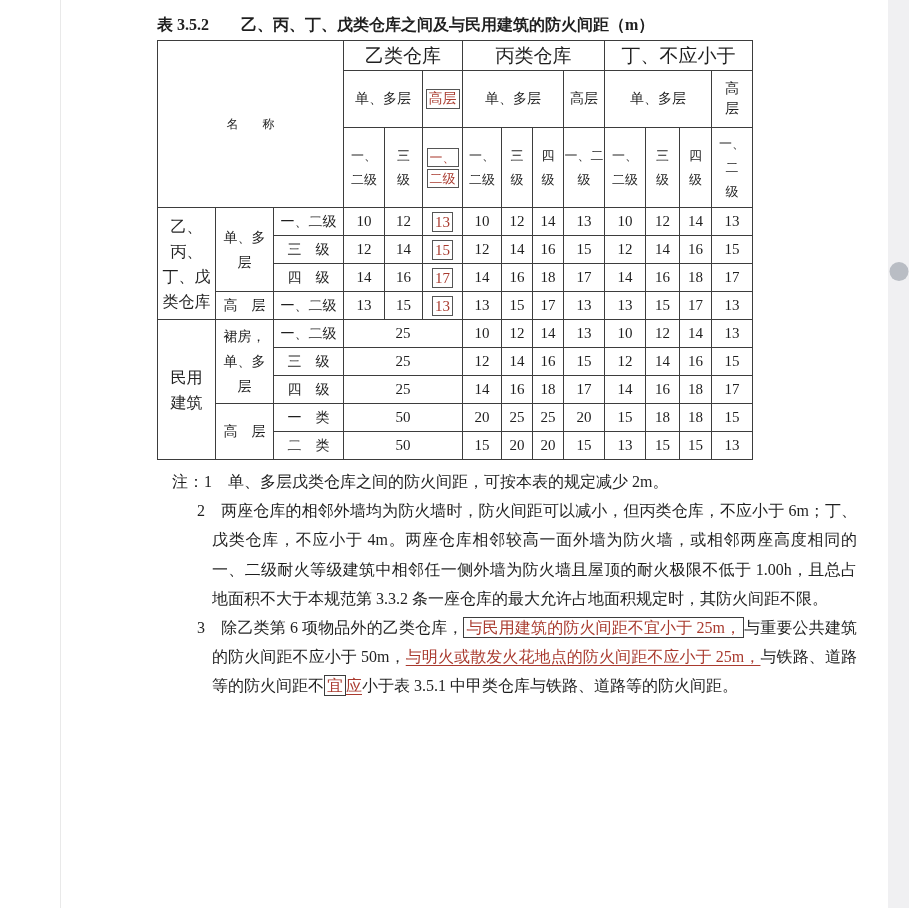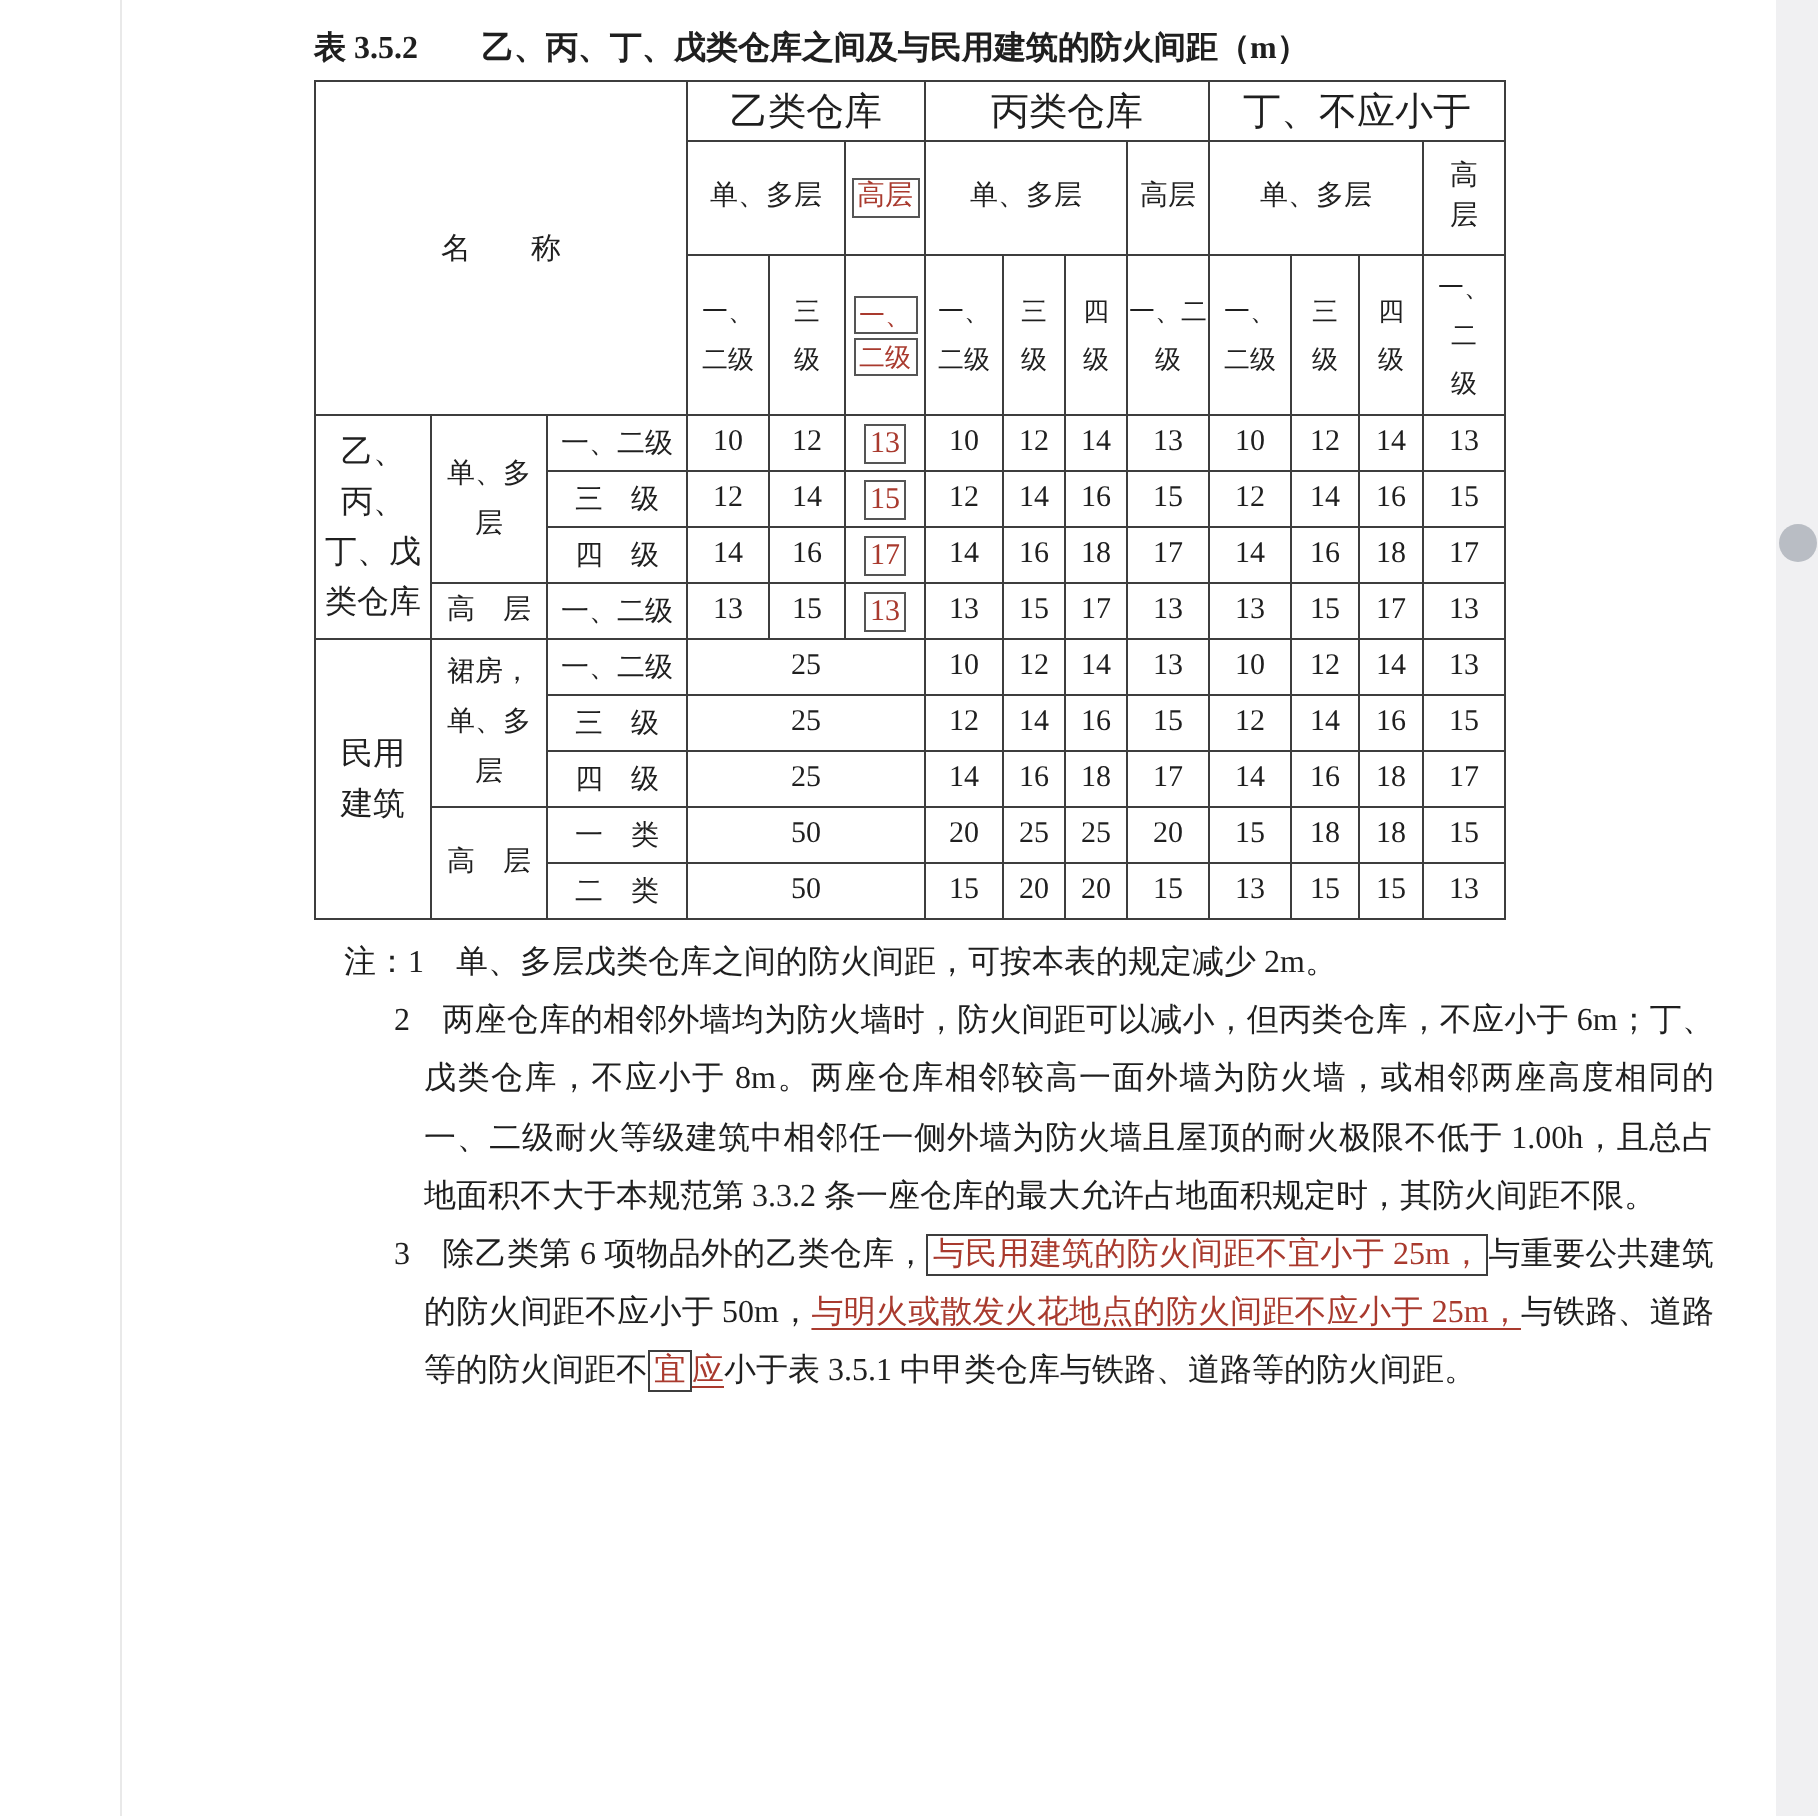--- a/index.html
+++ b/index.html
@@ -23,21 +23,21 @@
   }
 
   table.fire{border-collapse:collapse;table-layout:fixed;margin:4px 0 0 157px;}
   table.fire th,table.fire td{
     border:1px solid var(--border);text-align:center;vertical-align:middle;
     padding:0;font-weight:normal;color:var(--text);
   }
   .h1{height:30px;font-size:19px;}
   .h2{height:57px;font-size:14px;white-space:pre-line;line-height:20px;}
   .h3{height:80px;font-size:13px;white-space:pre-line;line-height:24px;}
-  .name-cell{font-size:15px;}
+  .name-cell{font-size:12px;}
   tbody td{height:28px;font-size:15px;}
   td.group{font-size:16px;white-space:pre-line;line-height:25px;}
   td.tier{font-size:14px;white-space:pre-line;line-height:25px;}
   td.grade{font-size:14px;}
 
   .rev-box{
     display:inline-block;border:1px solid #555;color:var(--red);
     padding:0 2px;line-height:18px;
   }
   .rev-box.block{display:block;width:fit-content;margin:2px auto;line-height:17px;}
@@ -249,21 +249,21 @@
         <td>13</td>
         <td>15</td>
         <td>15</td>
         <td>13</td>
       </tr>
     </tbody>
 </table>
 
 <div class="notes" id="notes">
     <div class="note first"><span>注：</span><span class="note-num">1　</span><span>单、多层戊类仓库之间的防火间距，可按本表的规定减少 2m。</span></div>
-    <div class="note"><span class="note-num">2　</span><span>两座仓库的相邻外墙均为防火墙时，防火间距可以减小，但丙类仓库，不应小于 6m；丁、戊类仓库，不应小于 8m。两座仓库相邻较高一面外墙为防火墙，或相邻两座高度相同的一、二级耐火等级建筑中相邻任一侧外墙为防火墙且屋顶的耐火极限不低于 1.00h，且总占地面积不大于本规范第 3.3.2 条一座仓库的最大允许占地面积规定时，其防火间距不限。</span></div>
+    <div class="note"><span class="note-num">2　</span><span>两座仓库的相邻外墙均为防火墙时，防火间距可以减小，但丙类仓库，不应小于 6m；丁、戊类仓库，不应小于 4m。两座仓库相邻较高一面外墙为防火墙，或相邻两座高度相同的一、二级耐火等级建筑中相邻任一侧外墙为防火墙且屋顶的耐火极限不低于 1.00h，且总占地面积不大于本规范第 3.3.2 条一座仓库的最大允许占地面积规定时，其防火间距不限。</span></div>
     <div class="note"><span class="note-num">3　</span><span>除乙类第 6 项物品外的乙类仓库，</span><span class="red seg-box">与民用建筑的防火间距不宜小于 25m，</span><span>与重要公共建筑的防火间距不应小于 50m，</span><span class="red seg-ul">与明火或散发火花地点的防火间距不应小于 25m，</span><span>与铁路、道路等的防火间距不</span><span class="red seg-box">宜</span><span class="red seg-ul">应</span><span>小于表 3.5.1 中甲类仓库与铁路、道路等的防火间距。</span></div>
   </div>
 
 <div class="commentary">
 </div>
 
 <div class="right-strip">
   <div class="scroll-dot"></div>
 </div>
 

